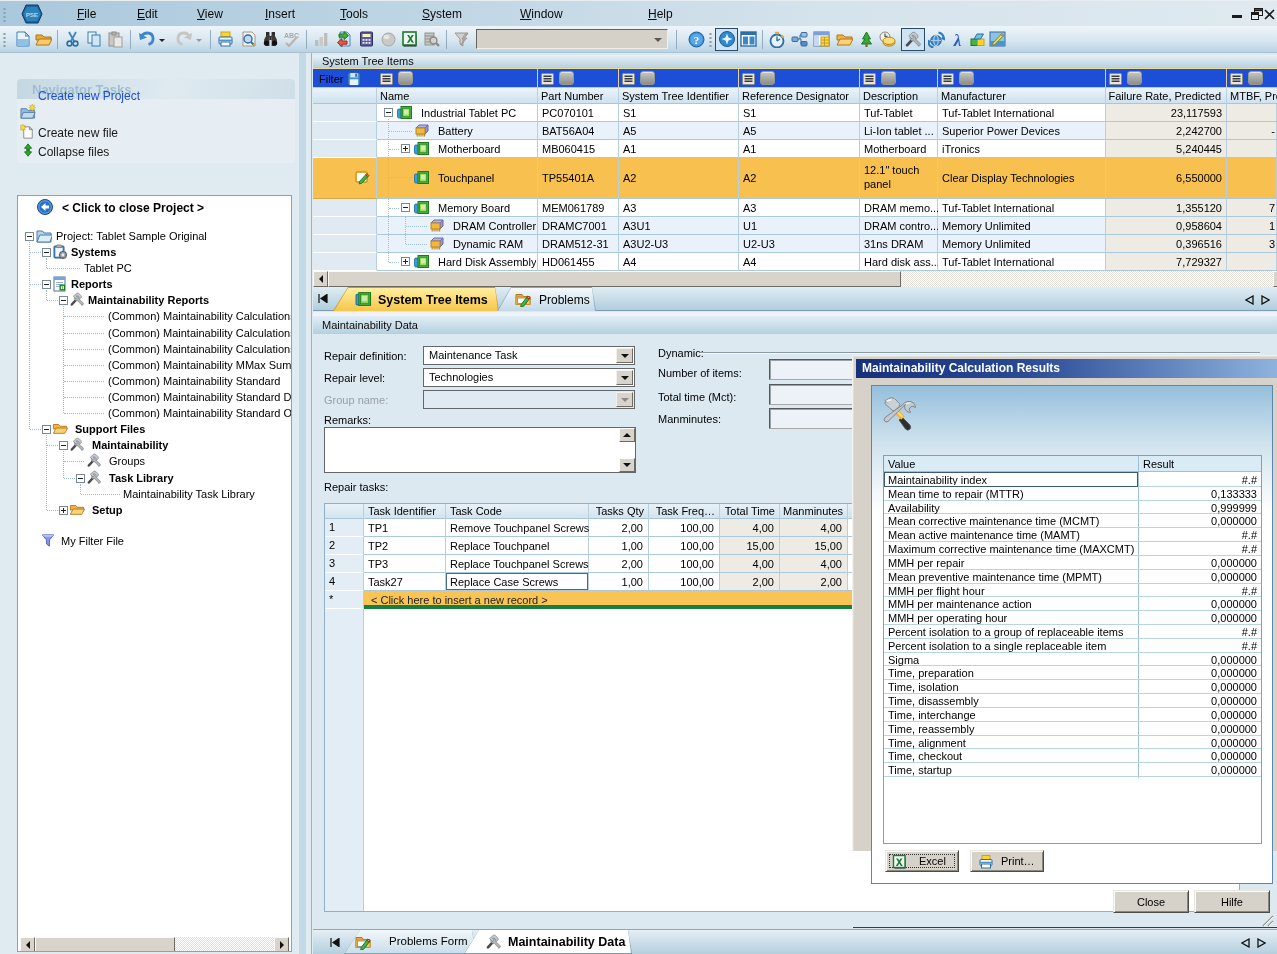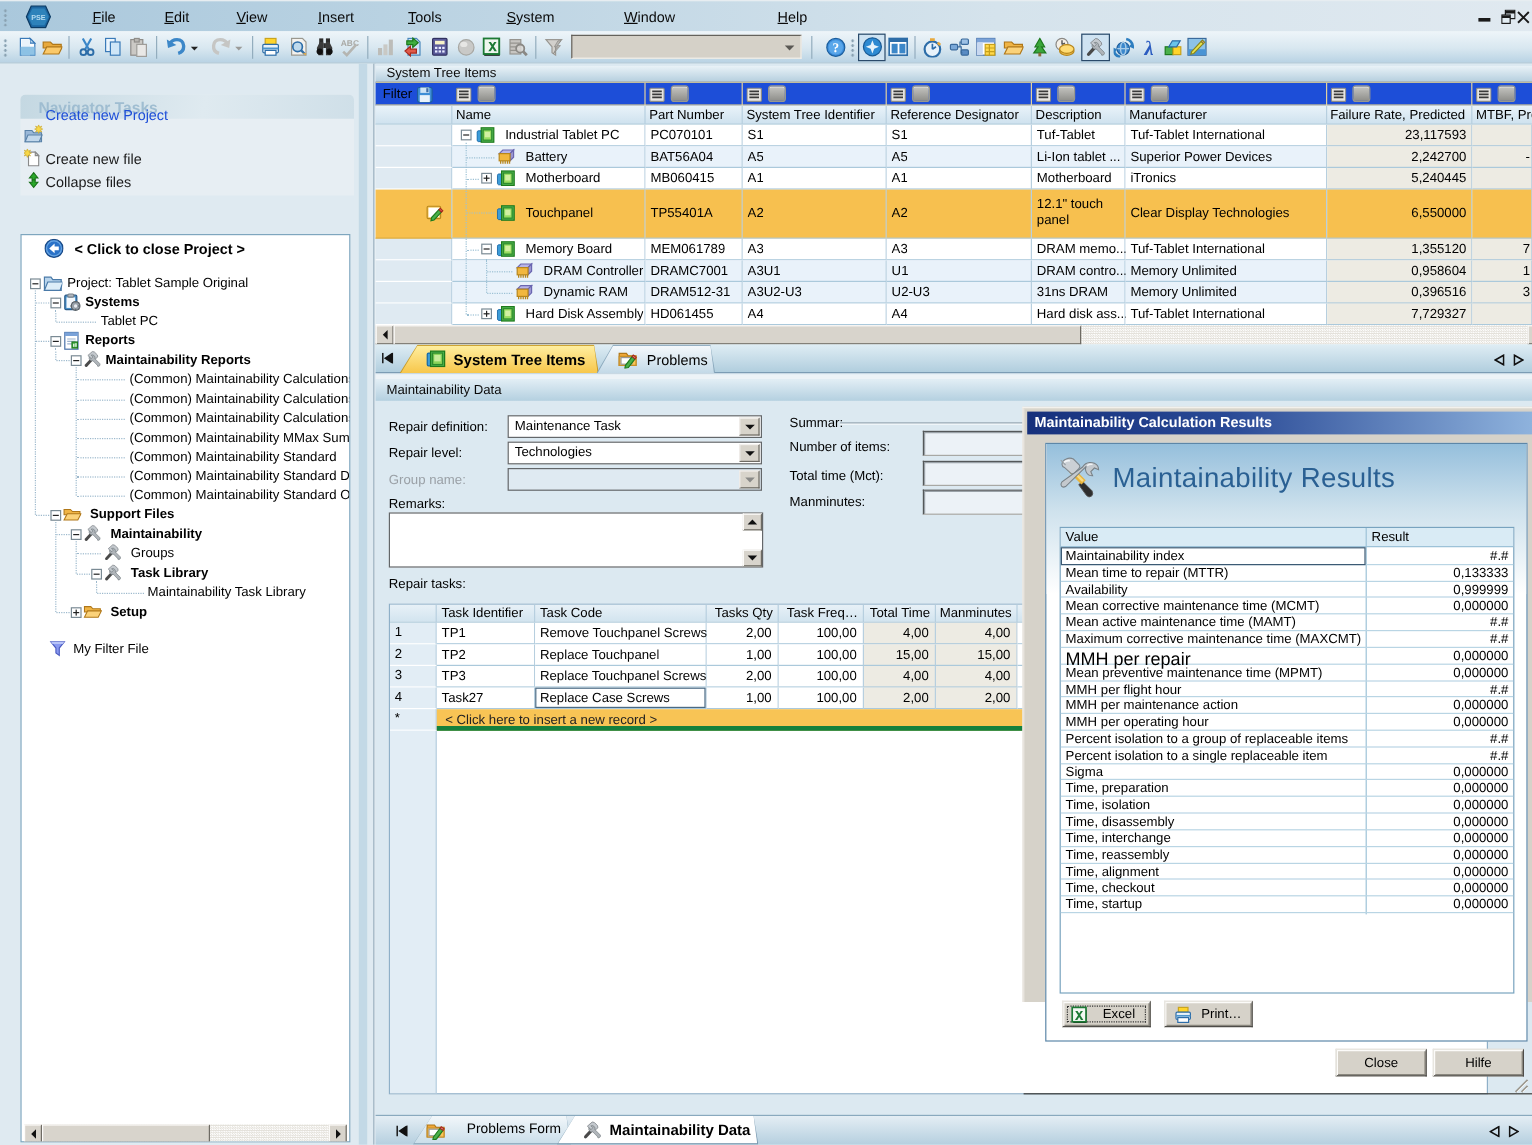--- a/index.html
+++ b/index.html
@@ -763,21 +763,21 @@
       </div>
     </div>
 <div class="ab" style="left:11px;top:374px;width:312px;height:46px;background:#fff;border:1px solid #63676a">
 <div class="sbbtn" style="right:0;top:0;width:16px;height:14px">
         <div class="arr" style="border-bottom-color:#111;margin-top:-4px"></div>
       </div>
 <div class="sbbtn" style="right:0;bottom:0;width:16px;height:14px">
         <div class="arr" style="border-top-color:#111;margin-top:4px"></div>
       </div>
     </div>
-<div class="lbl" style="left:345px;top:294px">Summar:</div>
+<div class="lbl" style="left:345px;top:294px">Dynamic:</div>
 <div class="ab" style="left:387px;top:299px;width:560px;height:2px;border-top:1px solid #8a9aa6;border-bottom:1px solid #f4f8fa"></div>
 <div class="lbl" style="left:345px;top:314px">Number of items:</div>
 <div class="lbl" style="left:345px;top:338px">Total time (Mct):</div>
 <div class="lbl" style="left:345px;top:360px">Manminutes:</div>
 <div class="ab" style="left:456px;top:306px;width:140px;height:21px;background:#ecf2f7;border:1px solid;border-color:#54585a #a8a8a4 #a8a8a4 #54585a;box-shadow:inset 1px 1px 0 #9aa2a8"></div>
 <div class="ab" style="left:456px;top:331px;width:140px;height:21px;background:#ecf2f7;border:1px solid;border-color:#54585a #a8a8a4 #a8a8a4 #54585a;box-shadow:inset 1px 1px 0 #9aa2a8"></div>
 <div class="ab" style="left:456px;top:355px;width:140px;height:21px;background:#ecf2f7;border:1px solid;border-color:#54585a #a8a8a4 #a8a8a4 #54585a;box-shadow:inset 1px 1px 0 #9aa2a8"></div>
 <div class="lbl" style="left:11px;top:428px">Repair tasks:</div>
 <div class="ab" style="left:11px;top:450px;width:916px;height:409px;background:#fff;border:1px solid #8fb0c8">
 <div class="ab" style="left:0;top:0;width:914px;height:15px;background:linear-gradient(to bottom,#e8f1f7,#d2e4ef);border-bottom:1px solid #a8c6d8"></div>
@@ -891,38 +891,37 @@
       </svg>
 <div class="ab" style="left:195px;top:6px;font-size:12.5px;font-weight:bold">Maintainability Data</div>
 <svg class="ab" style="left:928px;top:9px" width="9" height="10" viewBox="0 0 9 10">
         <path d="M8 1 L1 5 L8 9 z" fill="none" stroke="#111" stroke-width="1.3"></path>
       </svg>
 <svg class="ab" style="left:944px;top:9px" width="9" height="10" viewBox="0 0 9 10">
         <path d="M1 1 L8 5 L1 9 z" fill="none" stroke="#111" stroke-width="1.3"></path>
       </svg>
 </div>
 </div>
-<div class="ab" style="left:852px;top:339px;width:425px;height:496px;background:#d6d2c9;border-left:1px solid #f3f1ec;border-top:1px solid #f3f1ec;box-shadow:inset 1px 1px 0 #e0ddd5">
+<div class="ab" style="left:852px;top:355px;width:425px;height:496px;background:#d6d2c9;border-left:1px solid #f3f1ec;border-top:1px solid #f3f1ec;box-shadow:inset 1px 1px 0 #e0ddd5">
 <div class="ab" style="left:0;top:571px;width:425px;height:1px;background:#3c3c3a"></div>
 <div class="ab" style="left:3px;top:3px;width:422px;height:19px;background:linear-gradient(90deg,#16307c,#2a4a96 40%,#8fb3dd);color:#fff;font-weight:bold;font-size:12px;line-height:19px;padding-left:6px">Maintainability Calculation Results</div>
 <div class="ab" style="left:18px;top:29px;width:402px;height:499px;background:#fff;border:1px solid #5d87a8;overflow:hidden">
 <div class="ab" style="left:0;top:0;width:400px;height:125px;background:linear-gradient(to bottom,#95bfdc,#cfe2ed 45%,#fff)"></div>
 <svg class="ab" style="left:9px;top:10px" width="36" height="36" viewBox="0 0 36 36">
 <g>
 <path d="M21 21 L29 29 q1.5 3 -0.5 4.5 q-2 1.5 -4 -0.5 L18 24 z" fill="#2e2e2e" stroke="#555" stroke-width="0.8"></path>
 <path d="M11.5 11.5 L22 22" stroke="#e8b43c" stroke-width="5"></path>
 <path d="M11.5 11 L21.5 21" stroke="#f8da84" stroke-width="2"></path>
 <path d="M4 7 q0 -3 3.5 -4.5 q3 -1.5 6 0 l5 5 q1 1.5 -0.5 3 l-3.5 3.5 q-1.5 1.5 -3 0.5 L6 9.5 q-2 -0.8 -2 -2.5 z" fill="#cbd0d5" stroke="#7e868c" stroke-width="0.9"></path>
 <path d="M5.5 5.5 q2 -2 5 -1.5" fill="none" stroke="#f4f6f8" stroke-width="1.5"></path>
 <path d="M3 3.5 l4 4" stroke="#9aa2a8" stroke-width="1"></path>
 <path d="M31 6 q3.5 1.5 3.5 5.5 l-3.5 -1.5 -3 3 1.5 3.5 q-4 0 -5.5 -3.5 q-1 -2.4 0.2 -4.4 L7 25.5 q-2.5 1 -3.5 -0.5 q-1 -1.5 0.5 -3.5 L21.2 9.2 q2.2 -3.6 5.8 -3.8 q2.2 -0.1 4 0.6 z" fill="#c4c9ce" stroke="#788086" stroke-width="0.9"></path>
 <path d="M25 8 q2 -1.5 4.5 -1" fill="none" stroke="#f0f2f4" stroke-width="1.2"></path>
 </g>
 </svg>
-<div class="ab" style="left:55px;top:15px;font-size:23px;color:#2a6093;letter-spacing:0.3px">Maintainability Results</div>
 <div class="ab" style="left:11px;top:69px;width:379px;height:389px;border:1px solid #78a3bf;background:#fff">
 <div class="ab" style="left:0;top:0;width:377px;height:16px;background:#d9ebf5;border-bottom:1px solid #9dc2d8"></div>
 <div class="ab" style="left:254px;top:0;width:1px;height:322px;background:#9dc2d8"></div>
 <div class="ab" style="left:4px;top:2px;font-size:11px">Value</div>
 <div class="ab" style="left:259px;top:2px;font-size:11px">Result</div>
 <div class="ab" style="left:0;top:17px;width:377px;height:14px;border-bottom:1px solid #b9d5e4"></div>
 <div class="ab" style="left:4px;top:18px;font-size:11px;white-space:nowrap">Maintainability index</div>
 <div class="ab" style="left:255px;top:18px;width:118px;text-align:right;font-size:11px">#.#</div>
 <div class="ab" style="left:0;top:16px;width:254px;height:15px;border:1px solid #3c5a74;box-shadow:inset 0 0 0 1px #fff"></div>
 <div class="ab" style="left:0;top:31px;width:377px;height:14px;border-bottom:1px solid #b9d5e4"></div>
@@ -934,21 +933,21 @@
 <div class="ab" style="left:0;top:58px;width:377px;height:14px;border-bottom:1px solid #b9d5e4"></div>
 <div class="ab" style="left:4px;top:59px;font-size:11px;white-space:nowrap">Mean corrective maintenance time (MCMT)</div>
 <div class="ab" style="left:255px;top:59px;width:118px;text-align:right;font-size:11px">0,000000</div>
 <div class="ab" style="left:0;top:72px;width:377px;height:14px;border-bottom:1px solid #b9d5e4"></div>
 <div class="ab" style="left:4px;top:73px;font-size:11px;white-space:nowrap">Mean active maintenance time (MAMT)</div>
 <div class="ab" style="left:255px;top:73px;width:118px;text-align:right;font-size:11px">#.#</div>
 <div class="ab" style="left:0;top:86px;width:377px;height:14px;border-bottom:1px solid #b9d5e4"></div>
 <div class="ab" style="left:4px;top:87px;font-size:11px;white-space:nowrap">Maximum corrective maintenance time (MAXCMT)</div>
 <div class="ab" style="left:255px;top:87px;width:118px;text-align:right;font-size:11px">#.#</div>
 <div class="ab" style="left:0;top:100px;width:377px;height:14px;border-bottom:1px solid #b9d5e4"></div>
-<div class="ab" style="left:4px;top:101px;font-size:15px;white-space:nowrap">MMH per repair</div>
+<div class="ab" style="left:4px;top:101px;font-size:11px;white-space:nowrap">MMH per repair</div>
 <div class="ab" style="left:255px;top:101px;width:118px;text-align:right;font-size:11px">0,000000</div>
 <div class="ab" style="left:0;top:114px;width:377px;height:14px;border-bottom:1px solid #b9d5e4"></div>
 <div class="ab" style="left:4px;top:115px;font-size:11px;white-space:nowrap">Mean preventive maintenance time (MPMT)</div>
 <div class="ab" style="left:255px;top:115px;width:118px;text-align:right;font-size:11px">0,000000</div>
 <div class="ab" style="left:0;top:128px;width:377px;height:13px;border-bottom:1px solid #b9d5e4"></div>
 <div class="ab" style="left:4px;top:129px;font-size:11px;white-space:nowrap">MMH per flight hour</div>
 <div class="ab" style="left:255px;top:129px;width:118px;text-align:right;font-size:11px">#.#</div>
 <div class="ab" style="left:0;top:141px;width:377px;height:14px;border-bottom:1px solid #b9d5e4"></div>
 <div class="ab" style="left:4px;top:142px;font-size:11px;white-space:nowrap">MMH per maintenance action</div>
 <div class="ab" style="left:255px;top:142px;width:118px;text-align:right;font-size:11px">0,000000</div>

